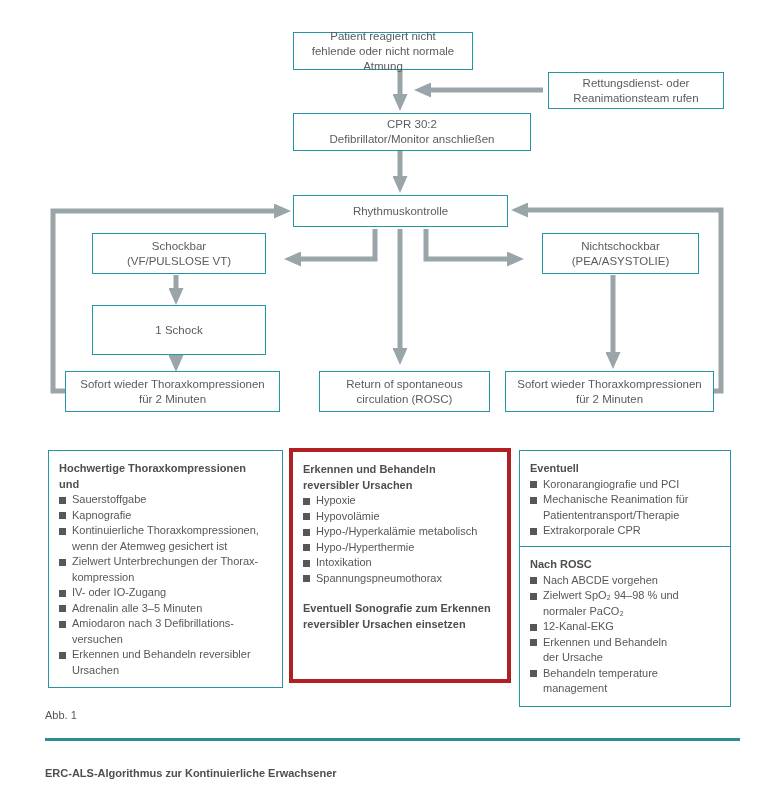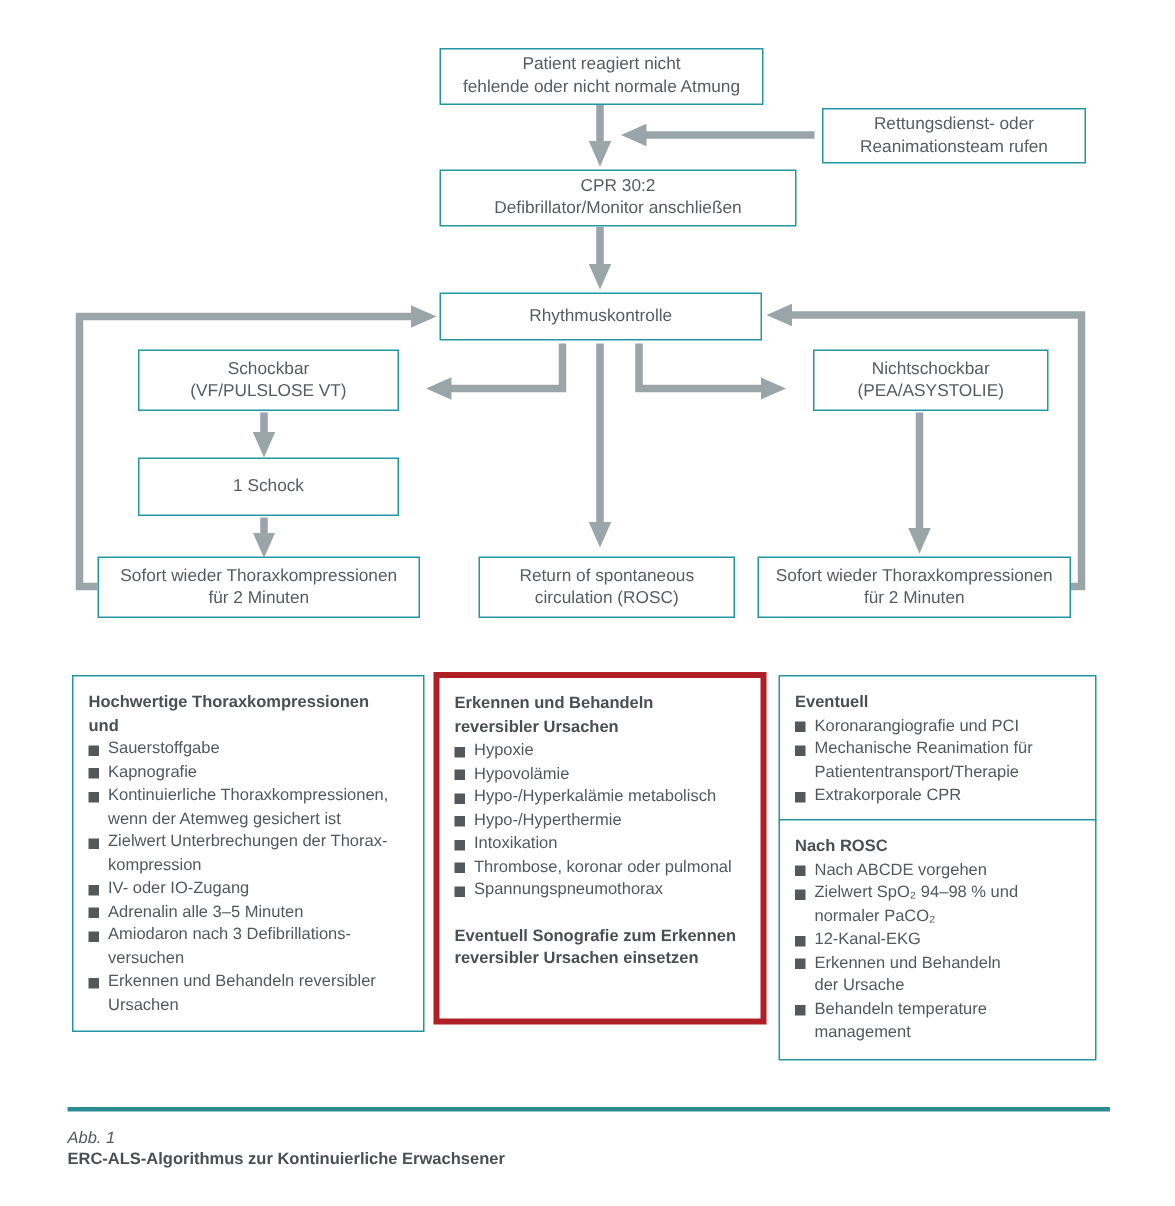--- a/index.html
+++ b/index.html
@@ -30,21 +30,21 @@
   .info-footer{font-weight:bold;color:#4b4f52;white-space:pre-line;margin-top:15px;}
   .bullet{display:flex;align-items:flex-start;}
   .bullet .sq{
     flex:none;width:7px;height:7px;background:#54585b;
     margin:4.5px 6px 0 0;display:inline-block;
   }
   .bullet .bt{white-space:pre-line;}
   
   #caption-rule{position:absolute;left:45px;top:738px;width:695px;height:3px;background:#2e8d93;}
   .cap{position:absolute;left:45px;font-size:11px;line-height:14px;color:#55585a;}
-  #caption-label{top:752px;font-style:italic;}
+  #caption-label{top:708px;}
   #caption-title{top:766px;font-weight:bold;color:#4c4f51;}
 </style>
 </head>
 <body>
 
 <div id="canvas">
 
   <svg id="connectors" width="783" height="804" viewBox="0 0 783 804">
     <defs>
       <marker id="ah" markerUnits="strokeWidth" markerWidth="3.4" markerHeight="3" refX="0.4" refY="1.5" orient="auto">
@@ -59,35 +59,35 @@
       <path d="M713,391 H721 V210 H526" marker-end="url(#ah)"></path>
       <path d="M375,229 V259 H299" marker-end="url(#ah)"></path>
       <path d="M400,229 V350" marker-end="url(#ah)"></path>
       <path d="M426,229 V259 H509" marker-end="url(#ah)"></path>
       <path d="M176,275 V290" marker-end="url(#ah)"></path>
       <path d="M176,345 V357" marker-end="url(#ah)"></path>
       <path d="M613,275 V354" marker-end="url(#ah)"></path>
     </g>
   </svg>
 
-  <div class="node" style="left:293px;top:32px;width:216px;height:38px;">Patient reagiert nicht
+  <div class="node" style="left:293px;top:32px;width:180px;height:38px;">Patient reagiert nicht
 fehlende oder nicht normale Atmung</div>
 
   <div class="node" style="left:548px;top:72px;width:176px;height:37px;">Rettungsdienst- oder
 Reanimationsteam rufen</div>
 
   <div class="node" style="left:293px;top:113px;width:238px;height:38px;">CPR 30:2
 Defibrillator/Monitor anschließen</div>
 
   <div class="node" style="left:293px;top:195px;width:215px;height:32px;">Rhythmuskontrolle</div>
 
   <div class="node" style="left:92px;top:233px;width:174px;height:41px;">Schockbar
 (VF/PULSLOSE VT)</div>
 
-  <div class="node" style="left:92px;top:305px;width:174px;height:39px;">1 Schock</div>
+  <div class="node" style="left:92px;top:305px;width:174px;height:50px;">1 Schock</div>
 
   <div class="node" style="left:65px;top:371px;width:215px;height:41px;">Sofort wieder Thoraxkompressionen
 für 2 Minuten</div>
 
   <div class="node" style="left:319px;top:371px;width:171px;height:41px;">Return of spontaneous
 circulation (ROSC)</div>
 
   <div class="node" style="left:542px;top:233px;width:157px;height:41px;">Nichtschockbar
 (PEA/ASYSTOLIE)</div>
 
@@ -153,24 +153,20 @@
     <div class="bullet">
         <span class="sq"></span>
         <span class="bt">Hypo-/Hyperthermie</span>
       </div>
     <div class="bullet">
         <span class="sq"></span>
         <span class="bt">Intoxikation</span>
       </div>
     <div class="bullet">
         <span class="sq"></span>
-        <span class="bt">Thrombose, koronar oder pulmonal</span>
-      </div>
-    <div class="bullet">
-        <span class="sq"></span>
         <span class="bt">Spannungspneumothorax</span>
       </div>
     <div class="info-footer">Eventuell Sonografie zum Erkennen
 reversibler Ursachen einsetzen</div>
   </div>
 
   <div class="info" style="left:519px;top:450px;width:212px;min-height:88px;">
     <div class="info-title">Eventuell</div>
     <div class="bullet">
         <span class="sq"></span>

